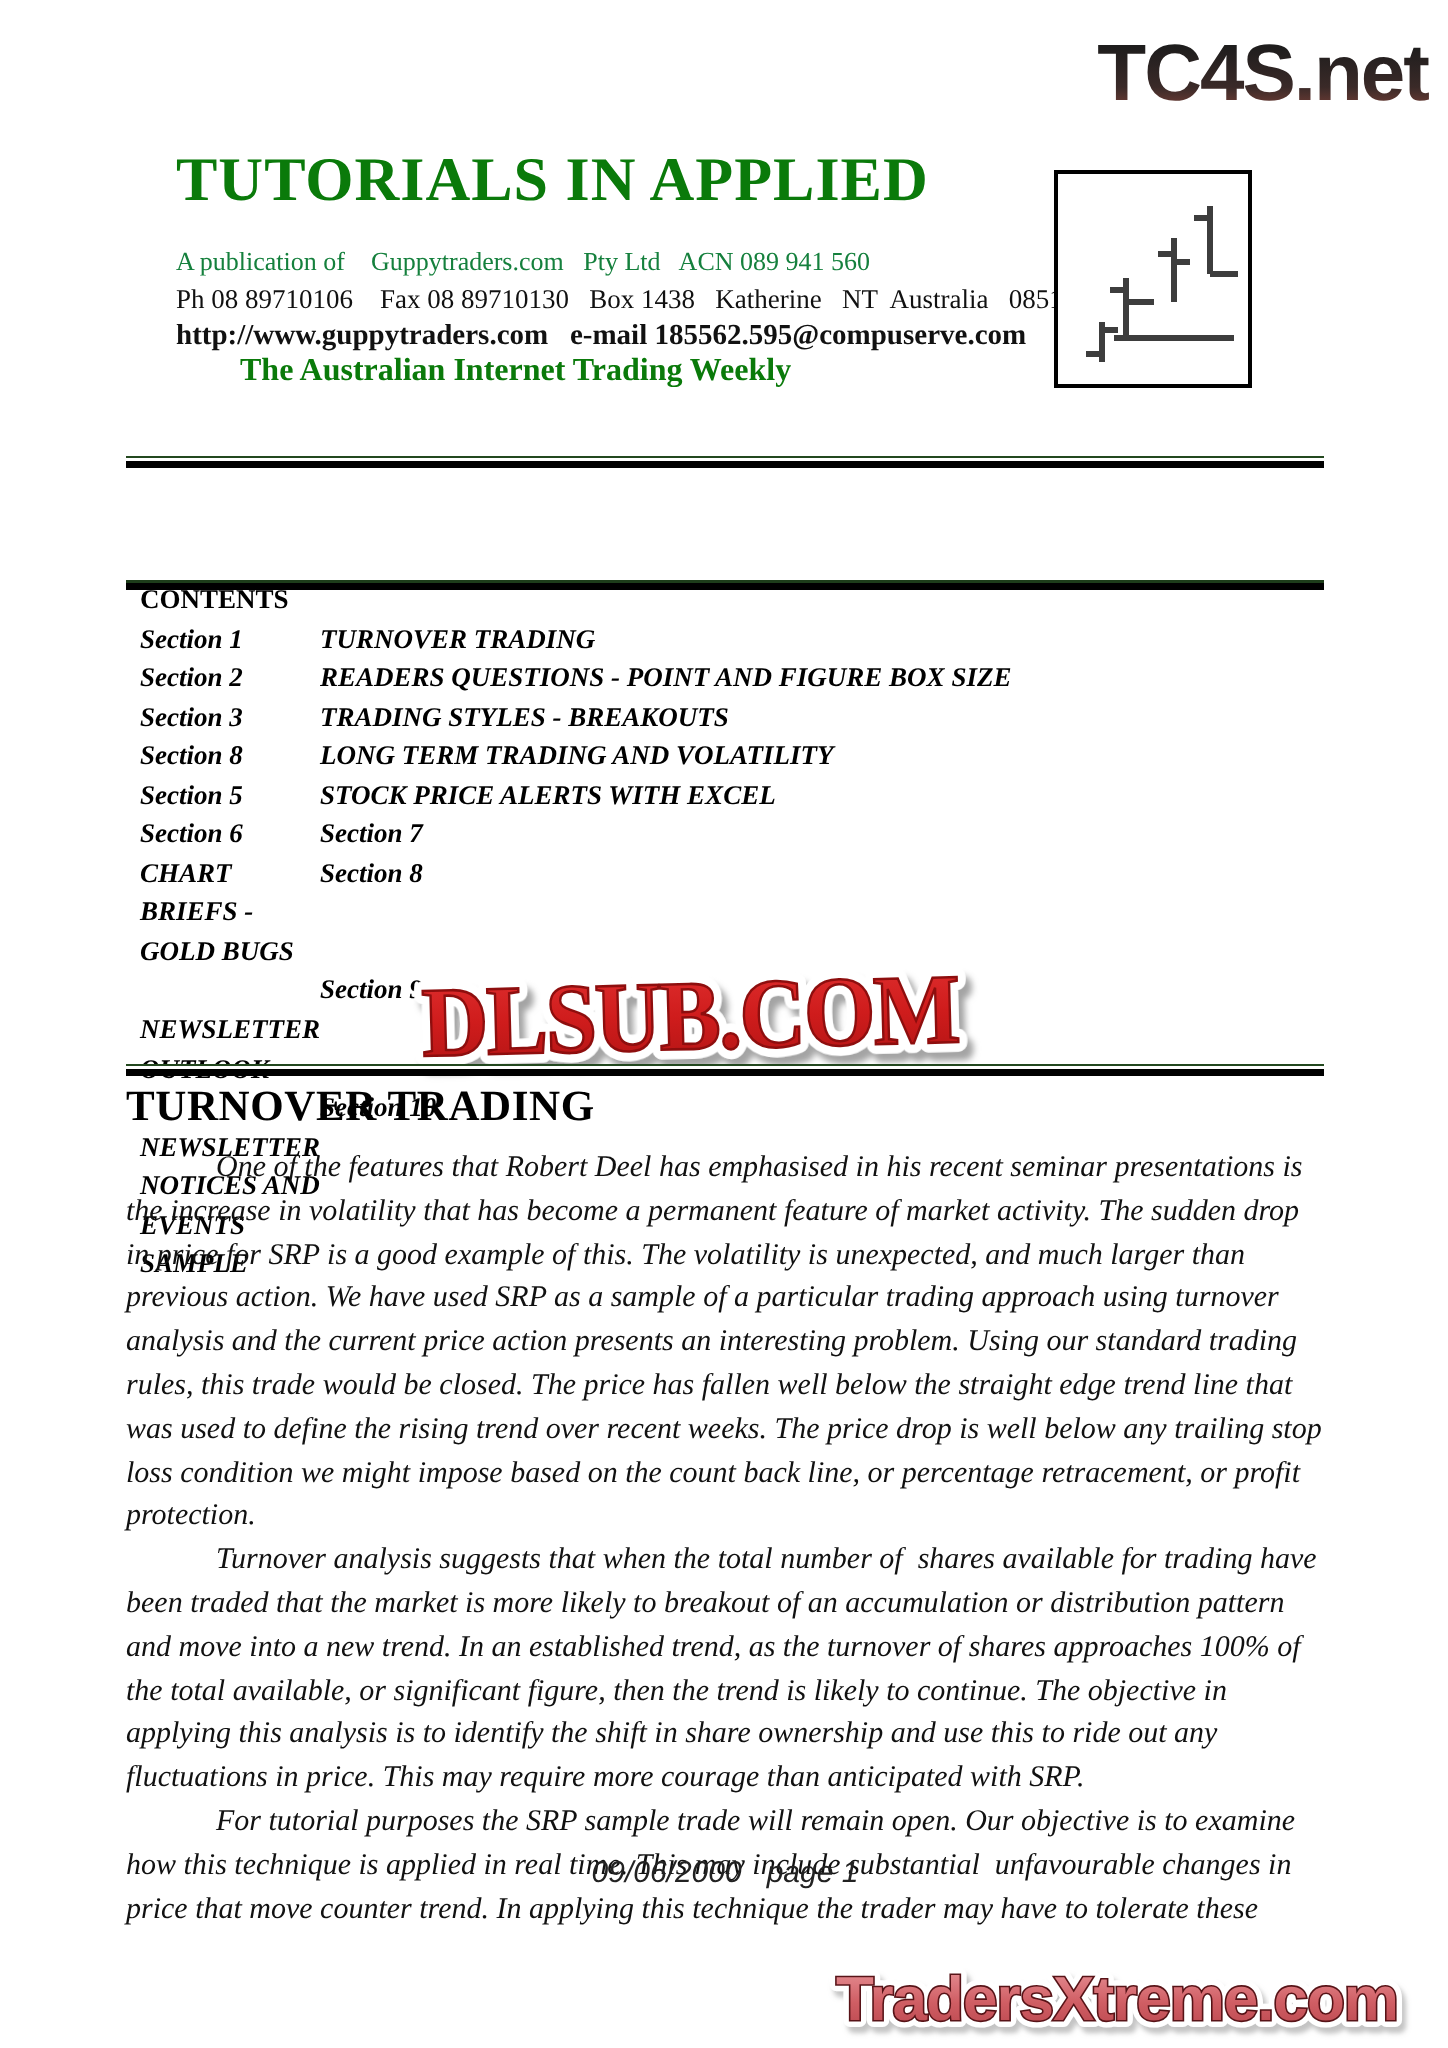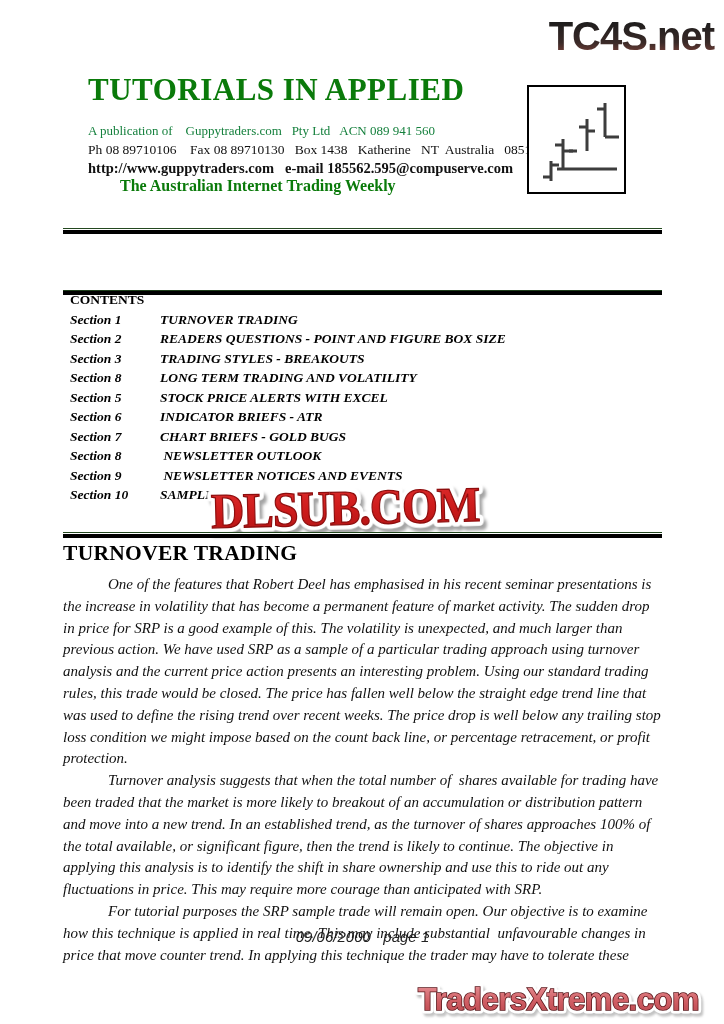--- a/index.html
+++ b/index.html
@@ -141,21 +141,20 @@
         <span class="pre">Section 3</span>
         <span class="pre">TRADING STYLES - BREAKOUTS</span>
 
         <span class="pre">Section 8</span>
         <span class="pre">LONG TERM TRADING AND VOLATILITY</span>
 
         <span class="pre">Section 5</span>
         <span class="pre">STOCK PRICE ALERTS WITH EXCEL</span>
 
         <span class="pre">Section 6</span>
-        <span class="pre">INDICATOR BRIEFS - ATR</span>
 
         <span class="pre">Section 7</span>
         <span class="pre">CHART BRIEFS - GOLD BUGS</span>
 
         <span class="pre">Section 8</span>
         <span class="pre"> NEWSLETTER OUTLOOK</span>
 
         <span class="pre">Section 9</span>
         <span class="pre"> NEWSLETTER NOTICES AND EVENTS</span>
 

